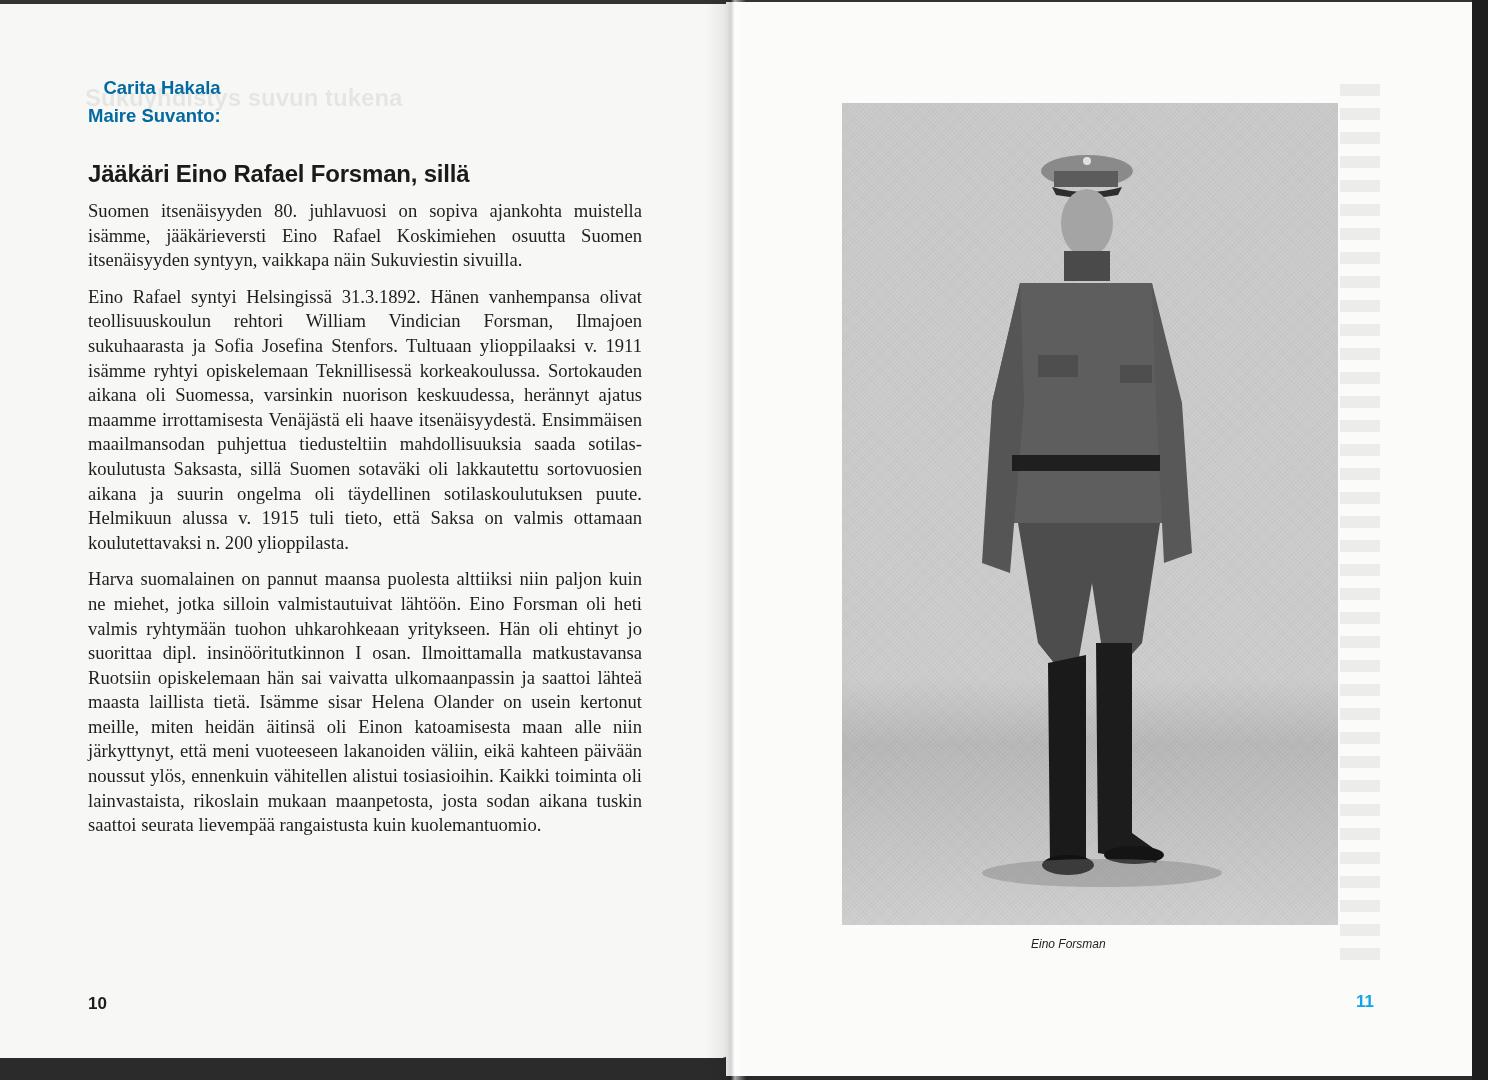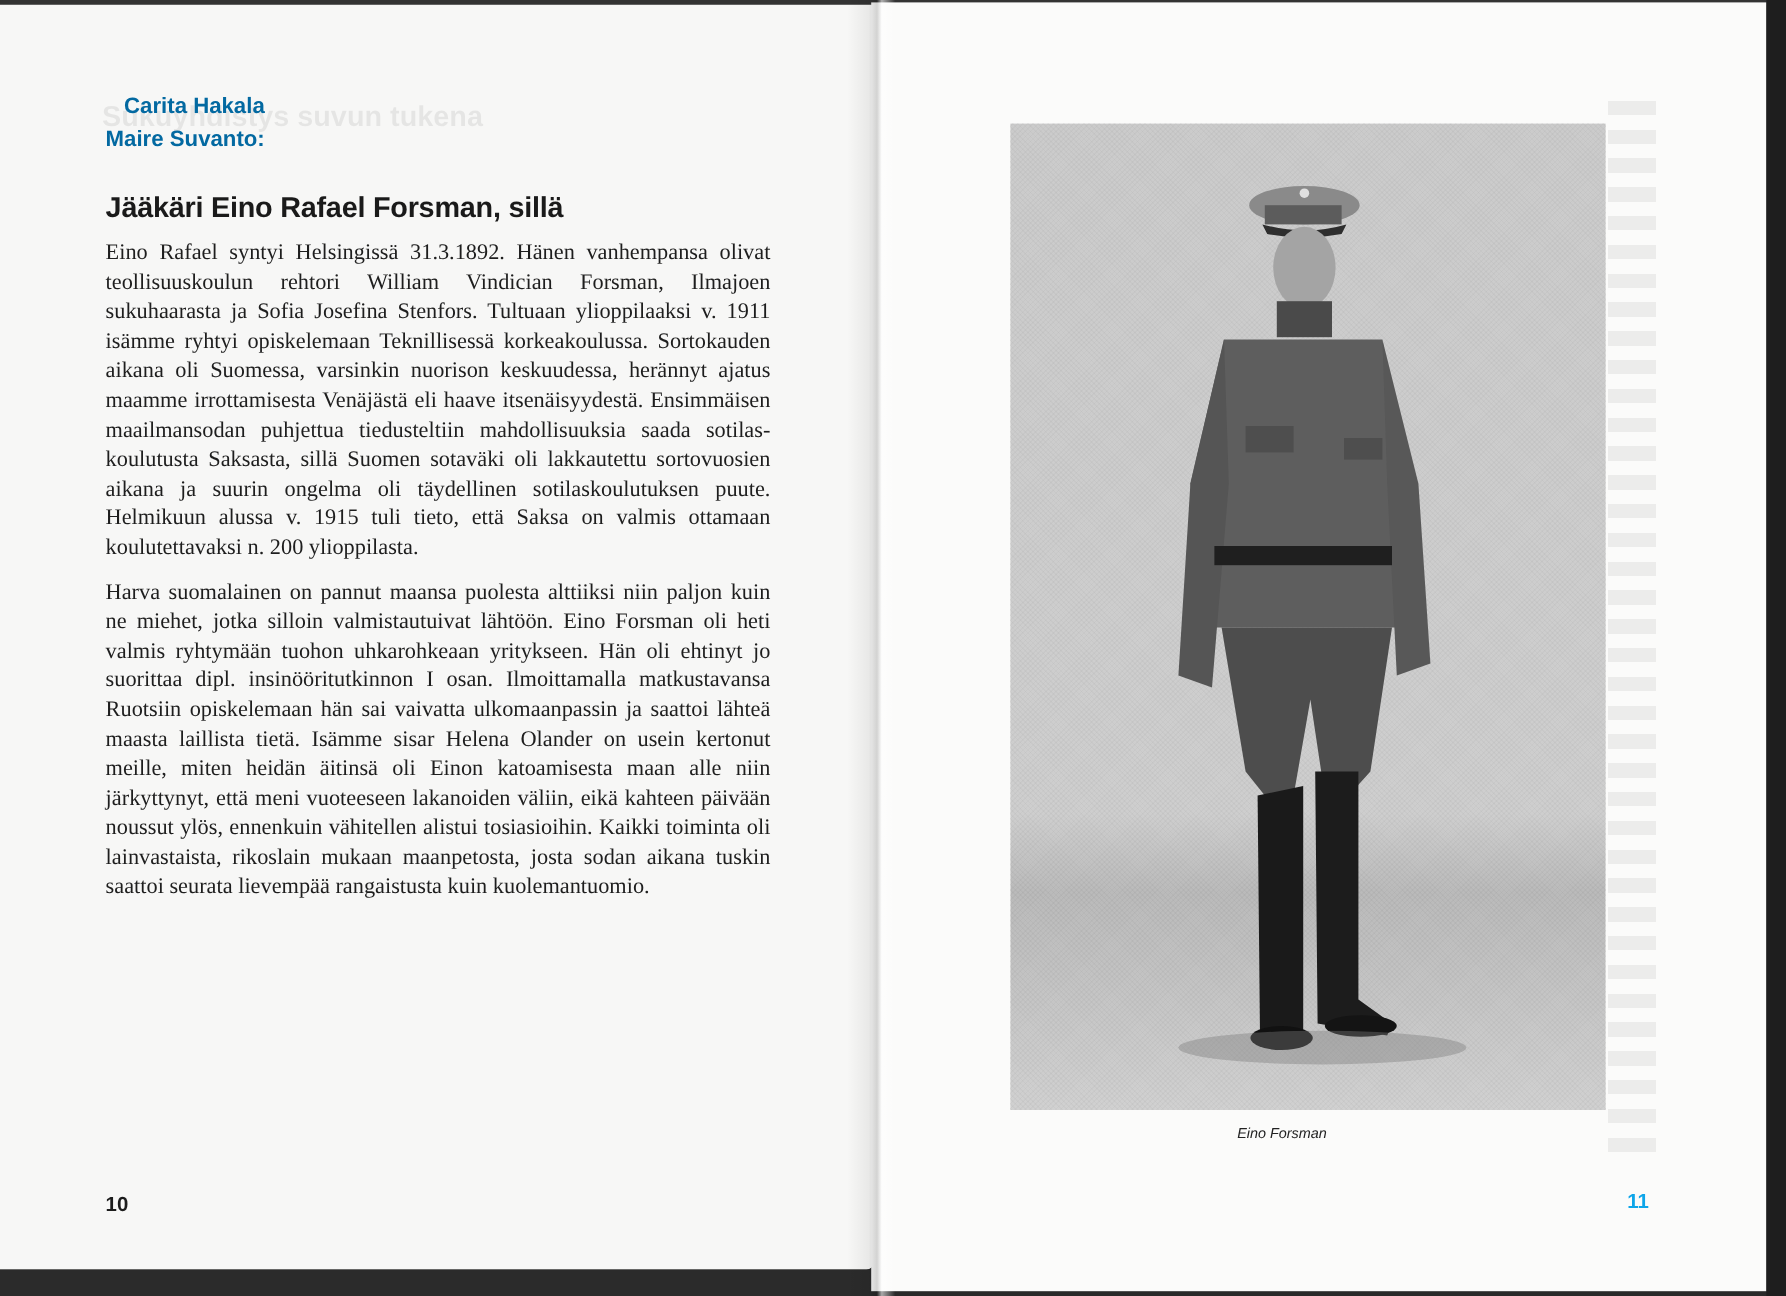--- a/index.html
+++ b/index.html
@@ -80,20 +80,21 @@
   <div class="top-edge"></div>
 
   <div class="page page-left">
     <div class="ghost ghost-title">Sukuyhdistys suvun tukena</div>
     <div class="authors">
       <div>Carita Hakala</div>
       <div>Maire Suvanto:</div>
     </div>
     <h1 class="article-title">Jääkäri Eino Rafael Forsman, sillä</h1>
     <div class="body-text">
+      <p>Suomen itsenäisyyden 80. juhlavuosi on sopiva ajankohta muistella isämme, jääkärieversti Eino Rafael Koskimiehen osuutta Suomen itsenäisyyden syntyyn, vaikkapa näin Sukuvies­tin sivuilla.</p>
       <p>Eino Rafael syntyi Helsingissä 31.3.1892. Hänen vanhempansa olivat teollisuuskoulun rehtori William Vindician Forsman, Ilmajoen sukuhaarasta ja Sofia Josefina Stenfors. Tultuaan ylioppilaaksi v. 1911 isämme ryhtyi opiskelemaan Teknillisessä korkeakoulussa. Sortokauden aikana oli Suomessa, varsinkin nuorison keskuudessa, herännyt ajatus maamme irrottamisesta Venäjästä eli haave itsenäisyydestä. Ensimmäisen maailman­sodan puhjettua tiedusteltiin mahdollisuuksia saada sotilas­koulutusta Saksasta, sillä Suomen sotaväki oli lakkautettu sortovuosien aikana ja suurin ongelma oli täydellinen sotilaskoulutuksen puute. Helmikuun alussa v. 1915 tuli tieto, että Saksa on valmis ottamaan koulutettavaksi n. 200 ylioppilasta.</p>
       <p>Harva suomalainen on pannut maansa puolesta alttiiksi niin pal­jon kuin ne miehet, jotka silloin valmistautuivat lähtöön. Eino Forsman oli heti valmis ryhtymään tuohon uhkarohkeaan yrityk­seen. Hän oli ehtinyt jo suorittaa dipl. insinööritutkinnon I osan. Ilmoittamalla matkustavansa Ruotsiin opiskelemaan hän sai vai­vatta ulkomaanpassin ja saattoi lähteä maasta laillista tietä. Isämme sisar Helena Olander on usein kertonut meille, miten heidän äitinsä oli Einon katoamisesta maan alle niin järkyttynyt, että meni vuoteeseen lakanoiden väliin, eikä kahteen päivään noussut ylös, ennenkuin vähitellen alistui tosiasioihin. Kaikki toiminta oli lainvastaista, rikoslain mukaan maanpetosta, josta sodan aikana tuskin saattoi seurata lievempää rangaistusta kuin kuolemantuomio.</p>
     </div>
     <div class="page-number-left">10</div>
   </div>
 
   <div class="bottom-left"></div>
 
   <div class="page page-right">
   </div>

